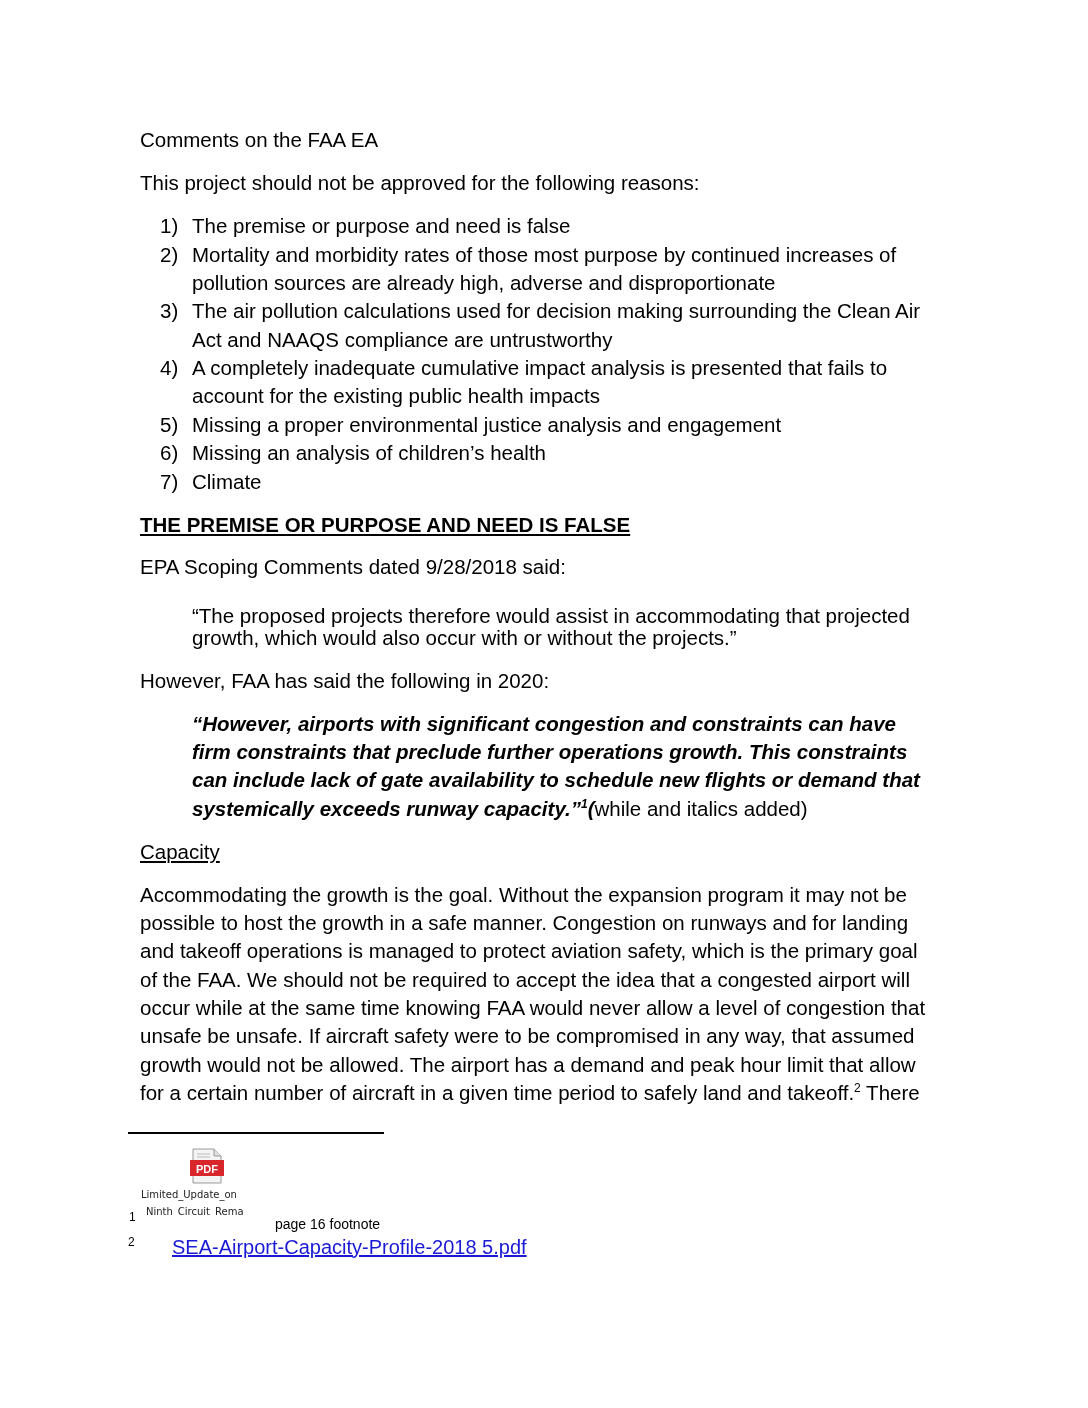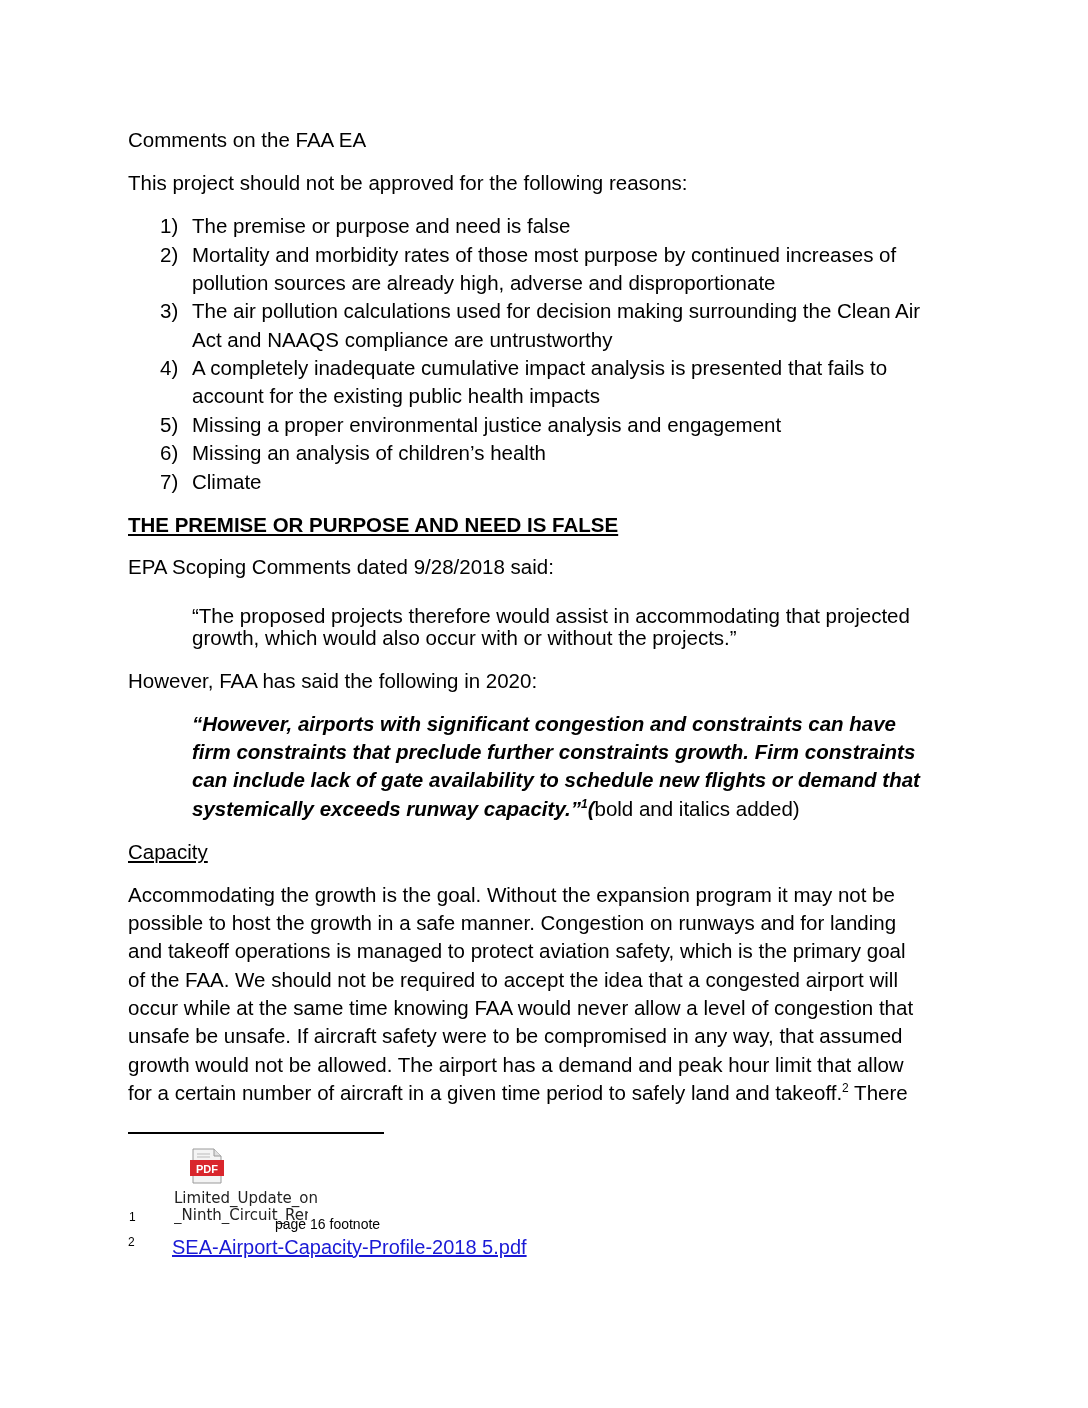--- a/index.html
+++ b/index.html
@@ -1,29 +1,29 @@
 <!DOCTYPE html>
 <html><head>
 <meta charset="utf-8">
 <style>
   html, body { margin: 0; padding: 0; background: #ffffff; }
   body { width: 1088px; height: 1408px; position: relative; overflow: hidden;
          font-family: "Liberation Sans", sans-serif; color: #000; font-size: 20.5px; }
   .abs { position: absolute; white-space: nowrap; }
-  .line { position: absolute; left: 128px; white-space: nowrap; }
+  .line { position: absolute; left: 140px; white-space: nowrap; }
   .num { position: absolute; left: 160px; white-space: nowrap; }
   .item { position: absolute; left: 192px; white-space: nowrap; }
   .indent { position: absolute; left: 192px; white-space: nowrap; }
   .heading { font-weight: bold; text-decoration: underline; }
   .bi { font-weight: bold; font-style: italic; }
   .u { text-decoration: underline; }
   sup { font-size: 12px; vertical-align: super; line-height: 0; }
   .fn-rule { position: absolute; left: 128px; top: 1132px; width: 256px; height: 2px; background: #000; }
   .pdf-icon { position: absolute; left: 188px; top: 1148px; width: 36px; height: 35px; }
-  .pdf-caption { position: absolute; left: 141px; font-family: "DejaVu Sans", sans-serif; font-size: 15px; color: #222; white-space: nowrap; margin-left: 33px; }
+  .pdf-caption { position: absolute; left: 141px; font-family: "DejaVu Sans", sans-serif; font-size: 10px; color: #222; white-space: nowrap; }
   .fn-text { position: absolute; font-size: 14px; white-space: nowrap; }
   .fn-link { color: #1a1ad6; text-decoration: underline; font-size: 20px; }
 </style>
 </head>
 <body>
 
 <div>
 
   <div class="line" style="top:128px">Comments on the FAA EA</div>
   <div class="line" style="top:171px">This project should not be approved for the following reasons:</div>
@@ -58,23 +58,23 @@
 
   <div class="line" style="top:555px">EPA Scoping Comments dated 9/28/2018 said:</div>
   <div>
     <div class="indent" style="top:604px">“The proposed projects therefore would assist in accommodating that projected</div>
     <div class="indent" style="top:626px">growth, which would also occur with or without the projects.”</div>
   </div>
 
   <div class="line" style="top:669px">However, FAA has said the following in 2020:</div>
   <div>
     <div class="indent bi" style="top:712px">“However, airports with significant congestion and constraints can have</div>
-    <div class="indent bi" style="top:740px">firm constraints that preclude further constraints growth. Firm constraints</div>
+    <div class="indent bi" style="top:740px">firm constraints that preclude further operations growth. This constraints</div>
     <div class="indent bi" style="top:768px">can include lack of gate availability to schedule new flights or demand that</div>
-    <div class="indent" style="top:797px"><span class="bi">systemically exceeds runway capacity.”</span><sup class="bi">1</sup><span class="bi">(</span><span>bold and italics added)</span></div>
+    <div class="indent" style="top:797px"><span class="bi">systemically exceeds runway capacity.”</span><sup class="bi">1</sup><span class="bi">(</span><span>while and italics added)</span></div>
   </div>
 
   <div class="line u" style="top:840px">Capacity</div>
 
   <div>
     <div class="line" style="top:883px">Accommodating the growth is the goal. Without the expansion program it may not be</div>
     <div class="line" style="top:911px">possible to host the growth in a safe manner. Congestion on runways and for landing</div>
     <div class="line" style="top:939px">and takeoff operations is managed to protect aviation safety, which is the primary goal</div>
     <div class="line" style="top:968px">of the FAA.  We should not be required to accept the idea that a congested airport will</div>
     <div class="line" style="top:996px">occur while at the same time knowing FAA would never allow a level of congestion that</div>

